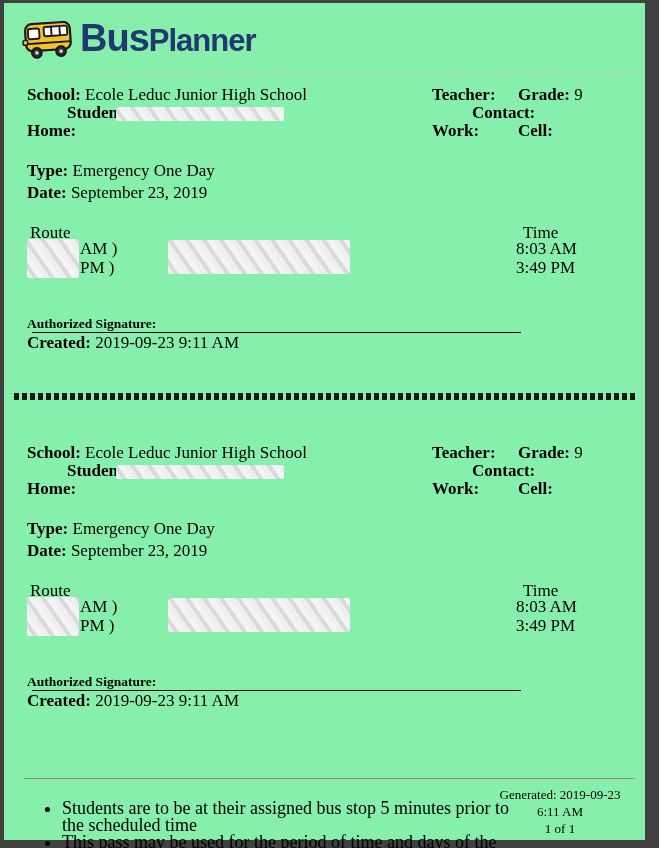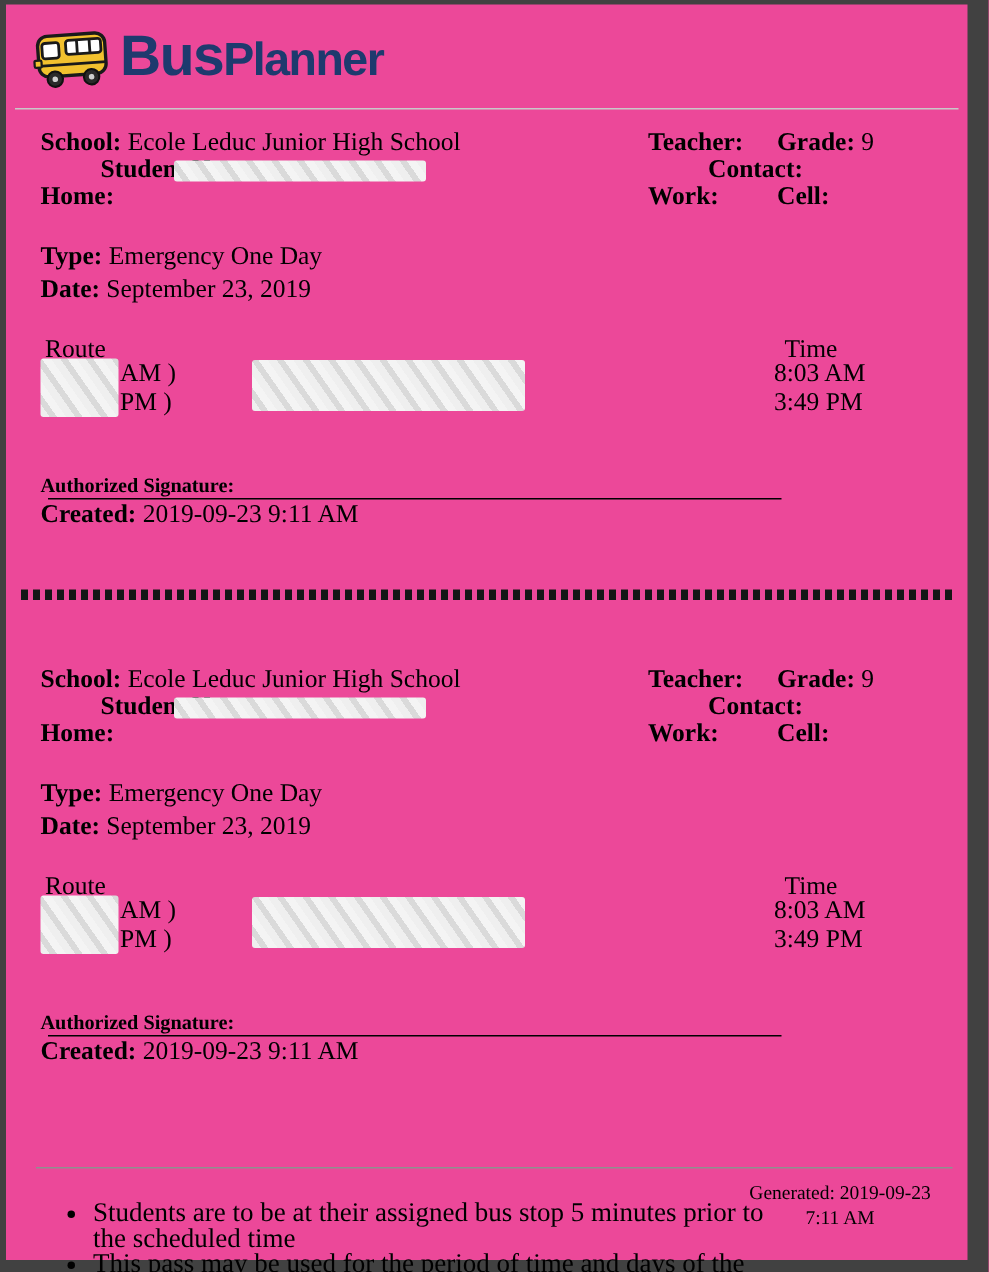--- a/index.html
+++ b/index.html
@@ -6,21 +6,21 @@
   body {
     width:659px; height:848px;
     background:#414141;
     font-family:"Liberation Serif", serif;
     position:relative;
     overflow:hidden;
   }
   .page {
     position:absolute; left:4px; top:3px;
     width:641px; height:837px;
-    background:#ec4899;
+    background:#86efac;
   }
   
   .hdr-logo { position:absolute; left:16px; top:10px; display:flex; align-items:center; }
   .brand { font-family:"Liberation Sans", sans-serif; color:#1e3a6e; line-height:1; white-space:nowrap; }
   .brand-bus { font-size:38px; font-weight:800; letter-spacing:-1px; }
   .brand-planner { font-size:31px; font-weight:700; letter-spacing:-1px; }
   .bus-svg { width:56px; height:50px; margin-right:4px; }
   .hdr-title {
     position:absolute; right:10px; top:26px;
     font-family:"Liberation Sans", sans-serif;
@@ -159,16 +159,17 @@
     <div class="row c1 y248"><span class="lbl">Created:</span> <span>2019-09-23 9:11 AM</span></div>
   </div>
 
   <div class="ftr-rule"></div>
   <ul class="ftr-notes">
     <li>Students are to be at their assigned bus stop 5 minutes prior to the scheduled time</li>
     <li>This pass may be used for the period of time and days of the week specified above not to exceed 10 consecutive school days.</li>
   </ul>
   <div class="ftr-meta">
     <div>Generated: 2019-09-23</div>
-    <div>7:11 AM</div>
+    <div>6:11 AM</div>
+    <div>1 of 1</div>
   </div>
 
 </div>
 
 </body></html>

